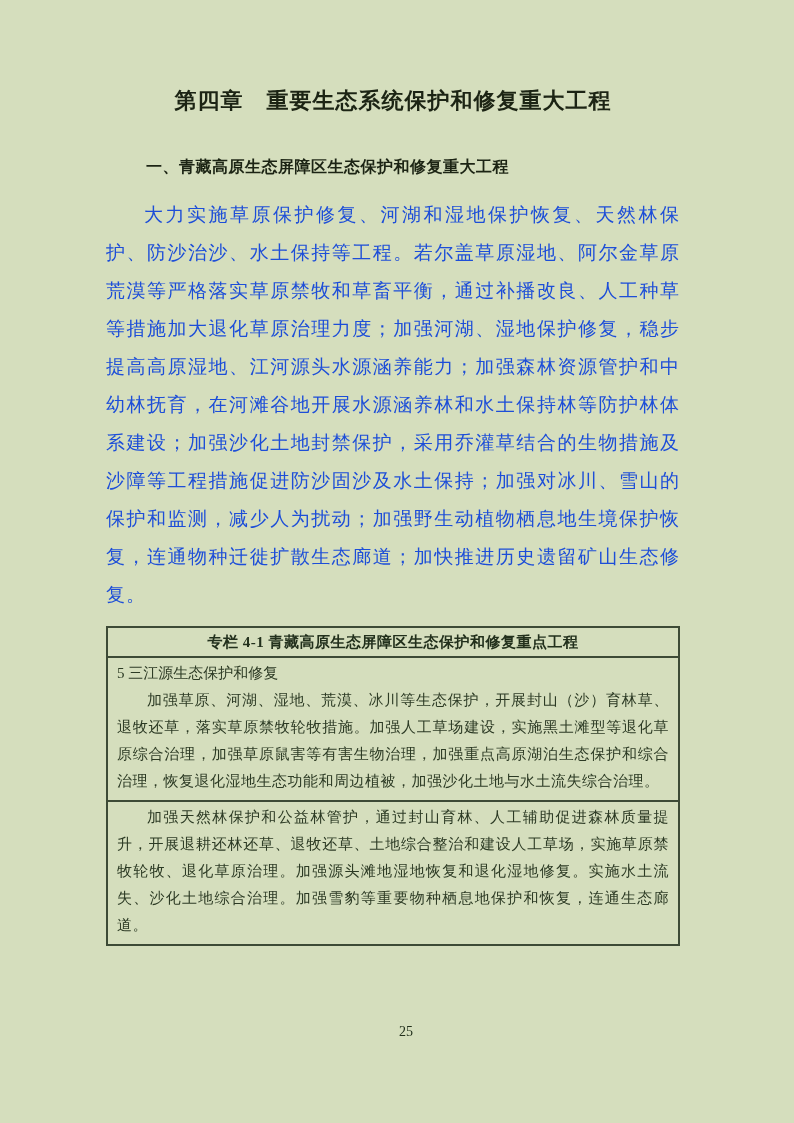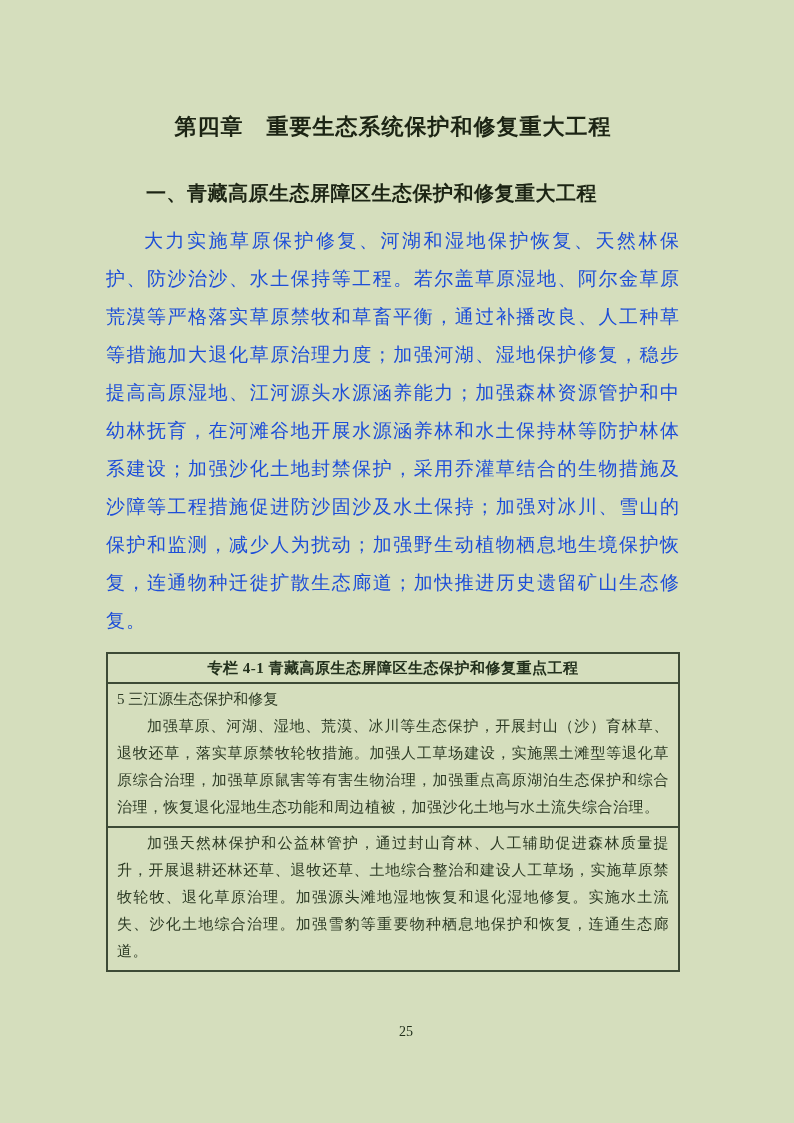--- a/index.html
+++ b/index.html
@@ -12,37 +12,37 @@
     background: #d5debd;
     font-family: "Liberation Serif", "DejaVu Serif", serif;
     color: #2f3b26;
     overflow: hidden;
   }
   .page {
     position: relative;
     width: 786px;
     height: 1123px;
     box-sizing: border-box;
-    padding: 112px 106px 0 106px;
+    padding: 86px 106px 0 106px;
   }
   .chapter-title {
     margin: 0;
     font-family: "Liberation Sans", "DejaVu Sans", sans-serif;
     font-size: 22px;
     line-height: 30px;
     font-weight: bold;
     text-align: center;
     color: #1c2414;
     letter-spacing: 1px;
   }
   .section-heading {
     margin: 36px 0 0 0;
     padding-left: 40px;
     font-family: "Liberation Sans", "DejaVu Sans", sans-serif;
-    font-size: 20px;
+    font-size: 16px;
     line-height: 30px;
     font-weight: bold;
     color: #1c2414;
     letter-spacing: 0.5px;
   }
   .body-paragraph {
     margin: 14px 0 0 0;
     font-size: 19px;
     line-height: 38px;
     text-align: justify;

